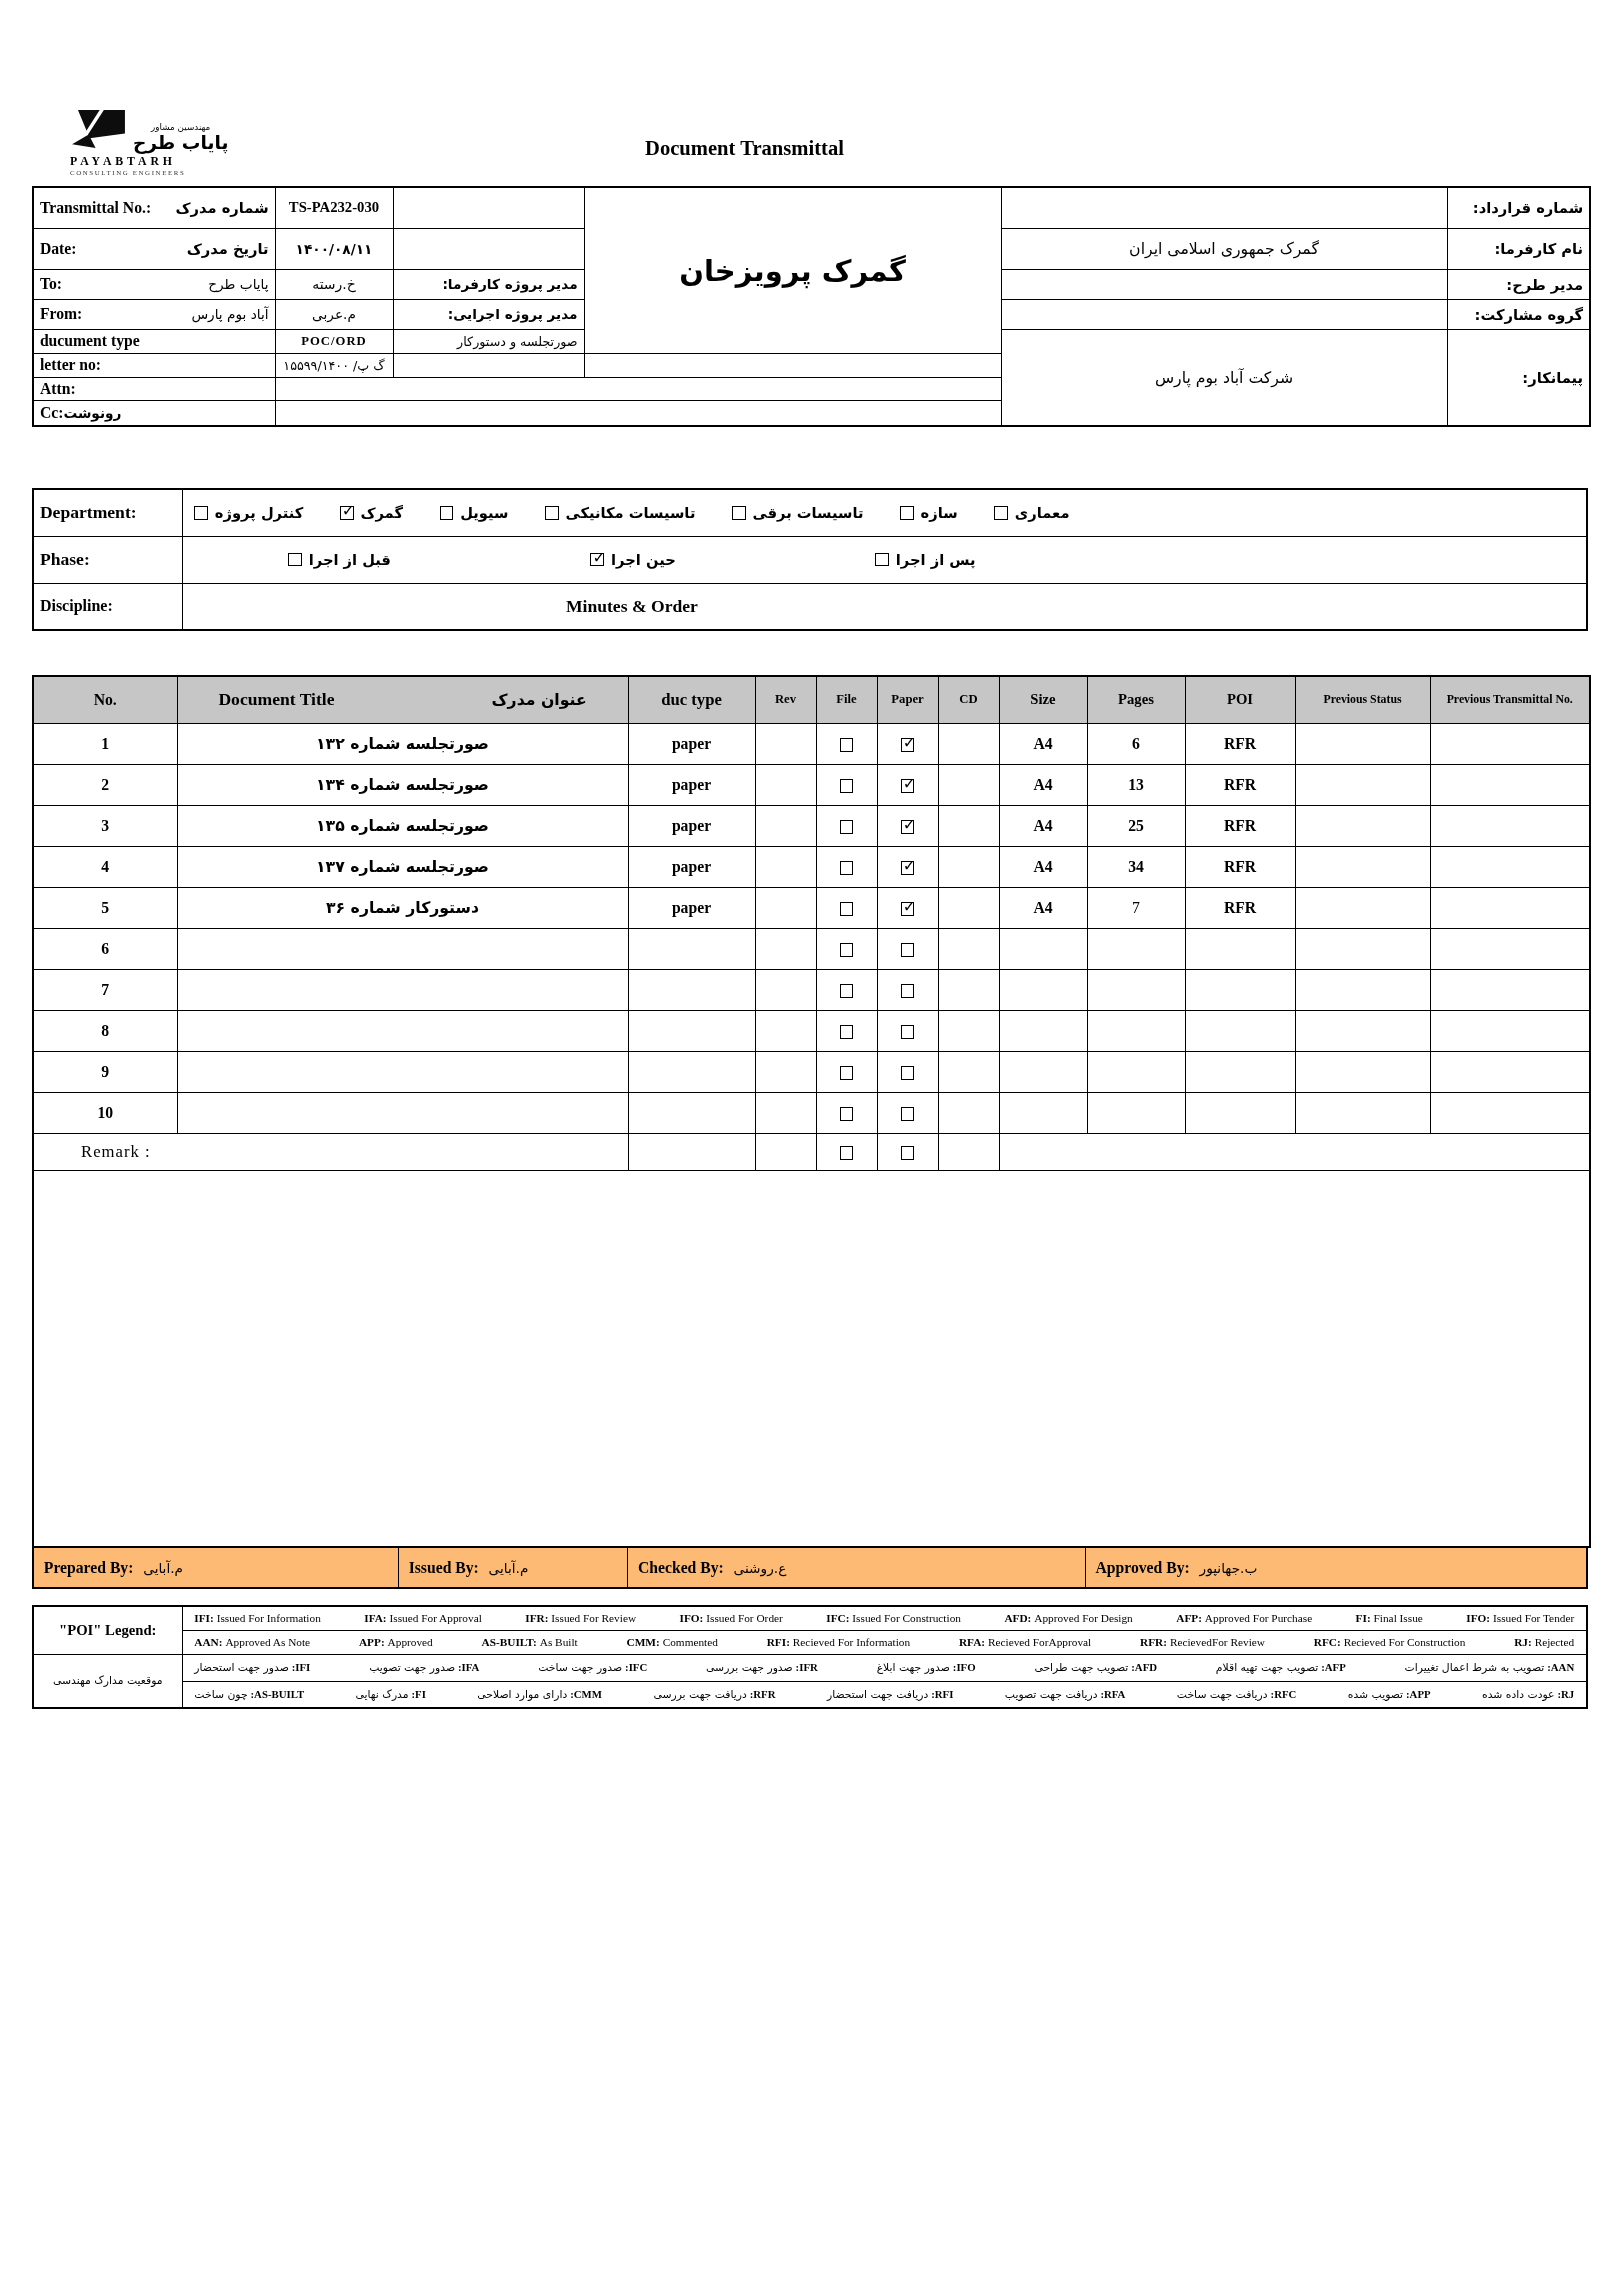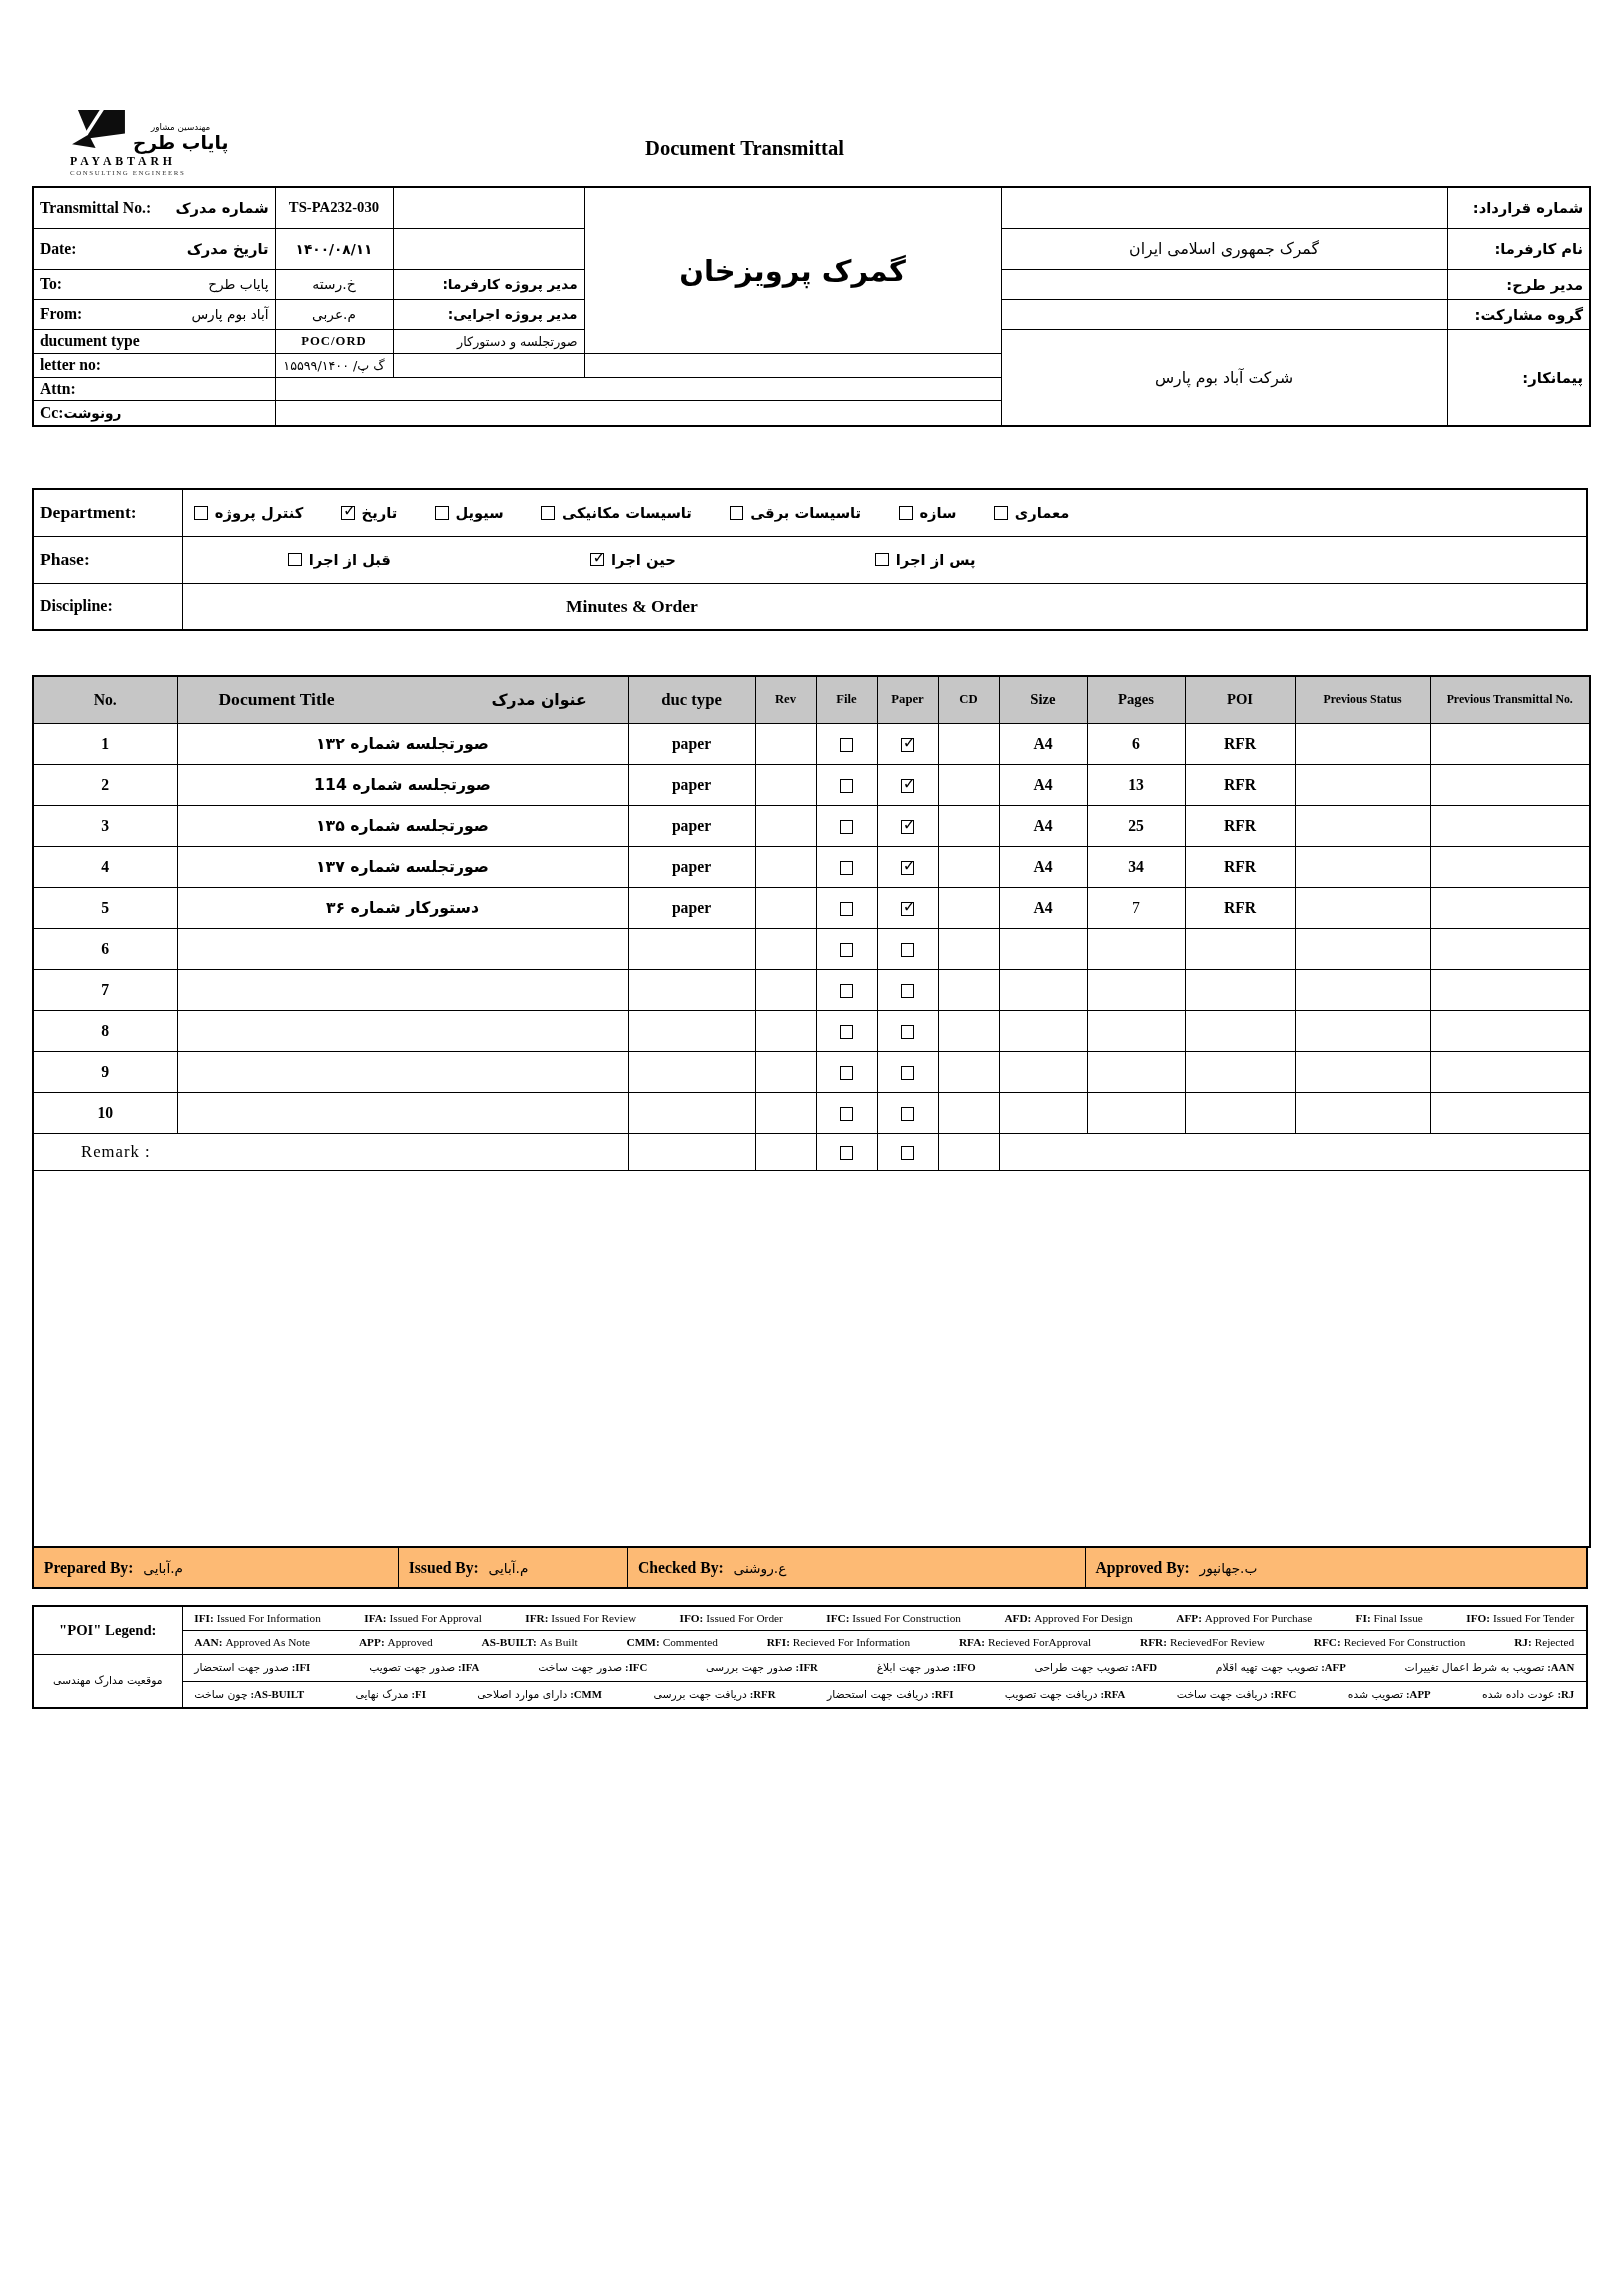--- a/index.html
+++ b/index.html
@@ -150,21 +150,21 @@
         <tr style="height:47px">
       <td class="b" style="font-size:17.6px">Department:</td>
       <td>
         <div style="width:887px;display:flex;justify-content:space-between;padding:0 5.9px">
           <span class="chk">
                 <span class="cb"></span>
                 <span class="fa b" style="font-size:14.7px">کنترل پروژه</span>
               </span>
           <span class="chk">
                 <span class="cb checked"></span>
-                <span class="fa b" style="font-size:14.7px">تاریخ</span>
+                <span class="fa b" style="font-size:14.7px">گمرک</span>
               </span>
           <span class="chk">
                 <span class="cb"></span>
                 <span class="fa b" style="font-size:14.7px">سیویل</span>
               </span>
           <span class="chk">
                 <span class="cb"></span>
                 <span class="fa b" style="font-size:14.7px">تاسیسات مکانیکی</span>
               </span>
           <span class="chk">
@@ -257,21 +257,21 @@
       <td class="ctr"><span class="cb checked"></span></td>
       <td></td>
       <td class="ctr b">A4</td>
       <td class="ctr b">6</td>
       <td class="ctr b">RFR</td>
       <td></td>
       <td></td>
     </tr>
     <tr style="height:41px">
       <td class="ctr b">2</td>
-      <td class="ctr fa b" style="font-size:15.7px">صورتجلسه شماره 114</td>
+      <td class="ctr fa b" style="font-size:15.7px">صورتجلسه شماره ۱۳۴</td>
       <td class="ctr b">paper</td>
       <td></td>
       <td class="ctr"><span class="cb"></span></td>
       <td class="ctr"><span class="cb checked"></span></td>
       <td></td>
       <td class="ctr b">A4</td>
       <td class="ctr b">13</td>
       <td class="ctr b">RFR</td>
       <td></td>
       <td></td>

